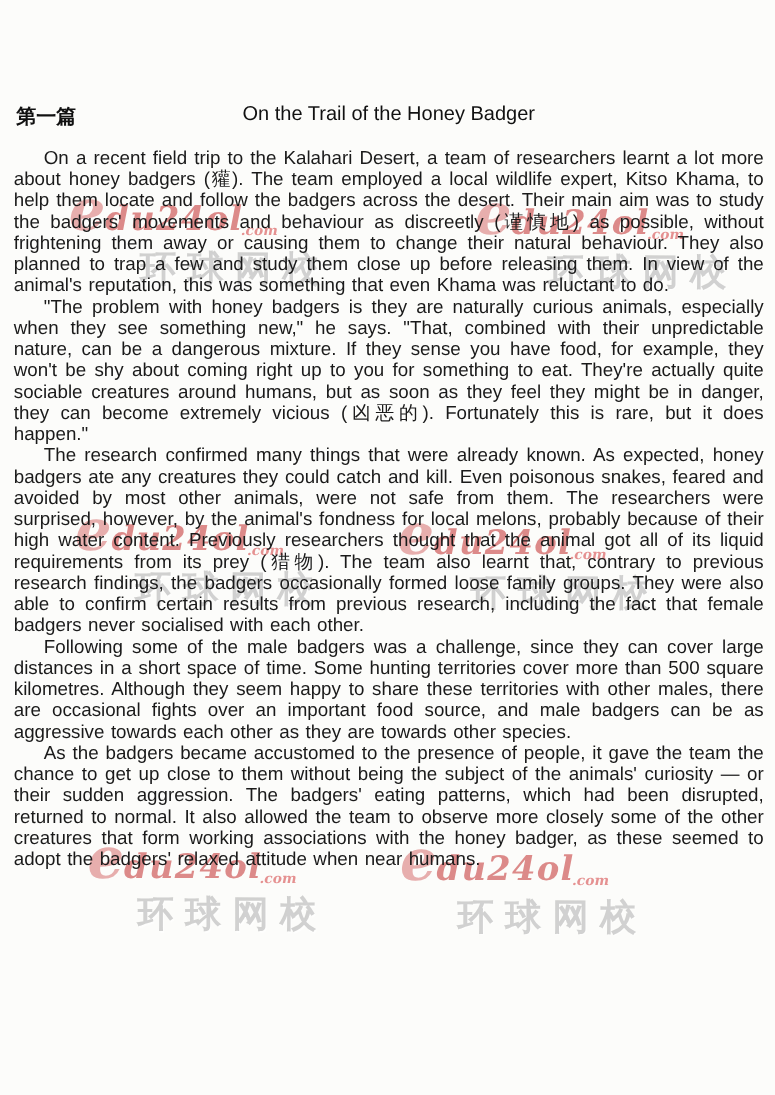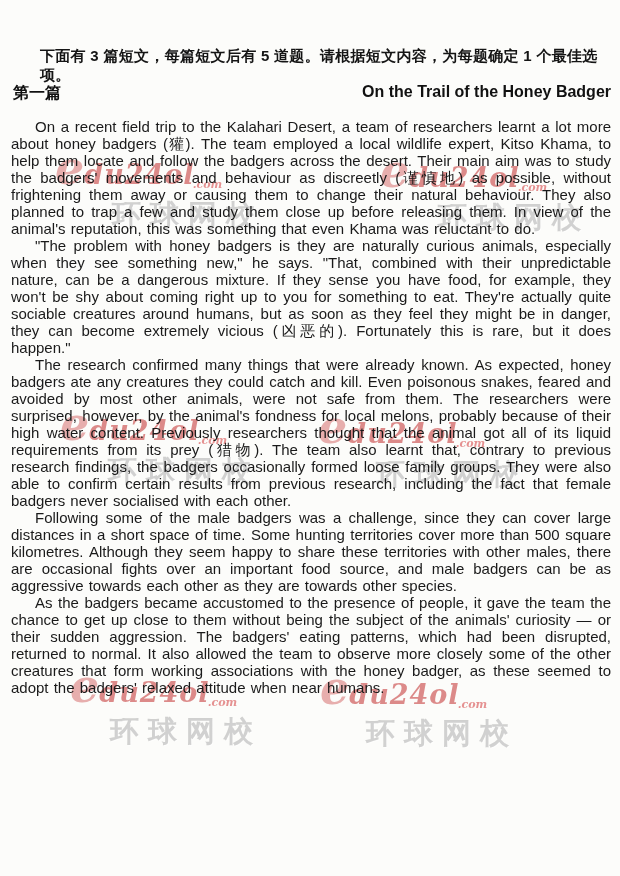--- a/index.html
+++ b/index.html
@@ -36,23 +36,23 @@
   }
   .passage-label{
     position:absolute;
     left:2px; top:0;
     font-size:16px;
     font-weight:bold;
     color:#111;
   }
   .passage-title{
     width:100%;
-    text-align:right;
+    text-align:center;
     font-size:16px;
-    font-weight:bold;
+    font-weight:normal;
     color:#111;
   }
   
   .body-text{
     position:absolute;
     left:11px; top:118px; right:9px;
     z-index:2;
   }
   .body-text p{
     margin:0;
@@ -119,21 +119,20 @@
   <div class="wm-red" style="left:318px;top:407px"><span class="wm-e">e</span><span class="wm-rest">du24ol</span><span class="wm-dot">.com</span></div>
   <div class="wm-gray" style="left:60px;top:452px">环球网校</div>
   <div class="wm-gray" style="left:328px;top:455px">环球网校</div>
 
   <div class="wm-red" style="left:70px;top:666px"><span class="wm-e">e</span><span class="wm-rest">du24ol</span><span class="wm-dot">.com</span></div>
   <div class="wm-red" style="left:320px;top:668px"><span class="wm-e">e</span><span class="wm-rest">du24ol</span><span class="wm-dot">.com</span></div>
   <div class="wm-gray" style="left:62px;top:712px">环球网校</div>
   <div class="wm-gray" style="left:318px;top:714px">环球网校</div>
 
 
-  <div class="instructions">下面有 3 篇短文，每篇短文后有 5 道题。请根据短文内容，为每题确定 1 个最佳选项。</div>
 
   <div class="passage-head">
     <div class="passage-title">On the Trail of the Honey Badger</div>
     <div class="passage-label">第一篇</div>
   </div>
 
   <div class="body-text">
     <p>On a recent field trip to the Kalahari Desert, a team of researchers learnt a lot more about honey badgers (獾). The team employed a local wildlife expert, Kitso Khama, to help them locate and follow the badgers across the desert. Their main aim was to study the badgers' movements and behaviour as discreetly (谨慎地) as possible, without frightening them away or causing them to change their natural behaviour. They also planned to trap a few and study them close up before releasing them. In view of the animal's reputation, this was something that even Khama was reluctant to do.</p>
     <p>"The problem with honey badgers is they are naturally curious animals, especially when they see something new," he says. "That, combined with their unpredictable nature, can be a dangerous mixture. If they sense you have food, for example, they won't be shy about coming right up to you for something to eat. They're actually quite sociable creatures around humans, but as soon as they feel they might be in danger, they can become extremely vicious (凶恶的). Fortunately this is rare, but it does happen."</p>
     <p>The research confirmed many things that were already known. As expected, honey badgers ate any creatures they could catch and kill. Even poisonous snakes, feared and avoided by most other animals, were not safe from them. The researchers were surprised, however, by the animal's fondness for local melons, probably because of their high water content. Previously researchers thought that the animal got all of its liquid requirements from its prey (猎物). The team also learnt that, contrary to previous research findings, the badgers occasionally formed loose family groups. They were also able to confirm certain results from previous research, including the fact that female badgers never socialised with each other.</p>

